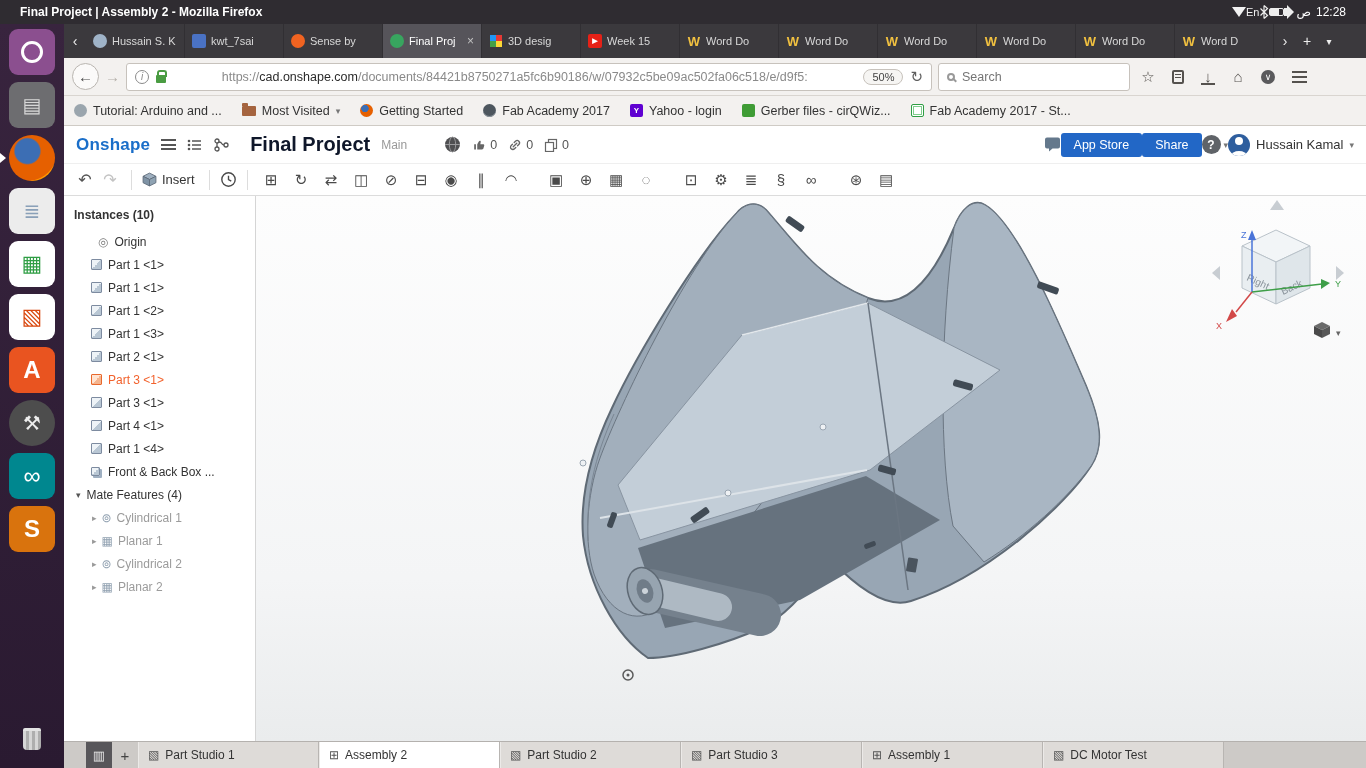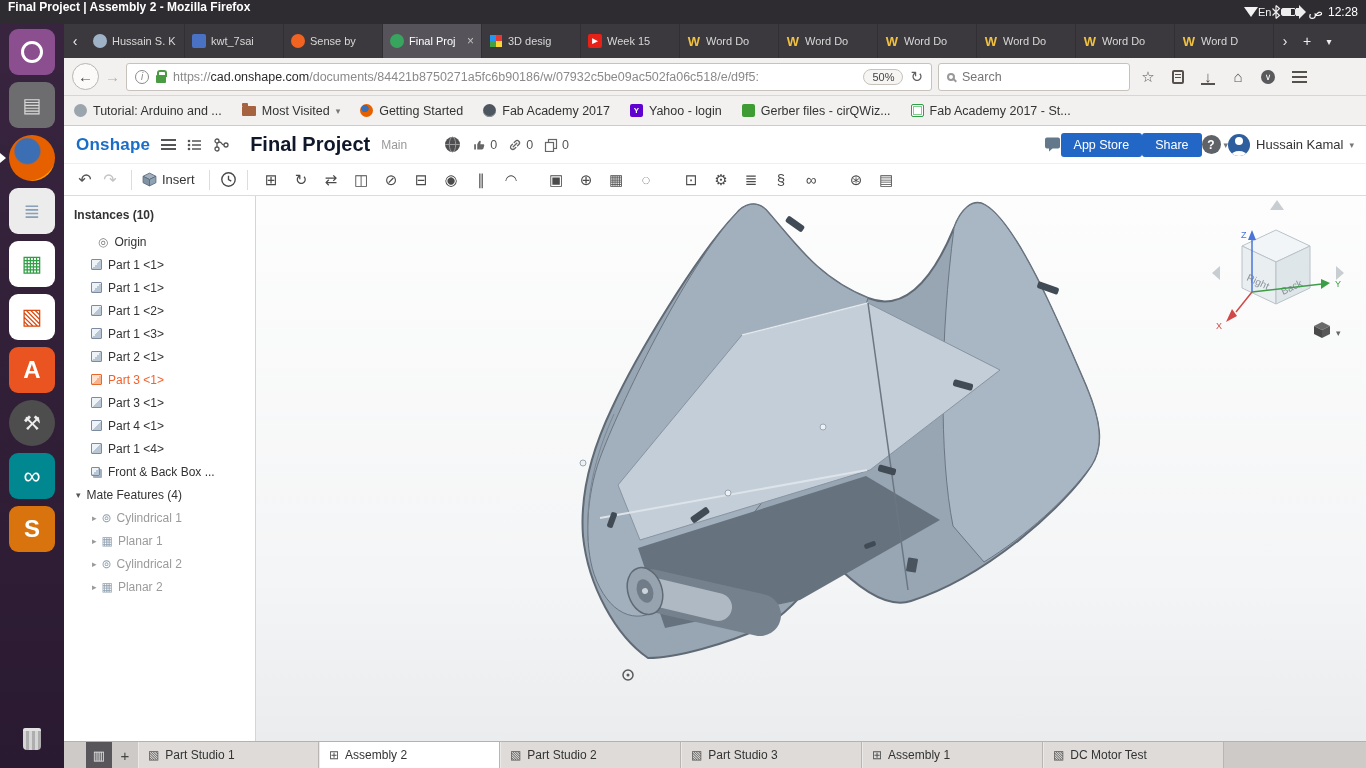--- a/index.html
+++ b/index.html
@@ -2,21 +2,21 @@
 <html><head>
 <meta charset="utf-8">
 <style>
   * { margin:0; padding:0; box-sizing:border-box; }
   html,body { width:1366px; height:768px; overflow:hidden; font-family:"Liberation Sans",sans-serif; background:#222; position:relative; }
   .abs { position:absolute; }
   svg text { font-family:"Liberation Sans",sans-serif; }
 
   
   .topbar { left:0; top:0; width:1366px; height:24px; background:#2f2c31; color:#fff;
-            display:flex; padding:0 8px; gap:10px; font-size:12px; }
+            display:flex; align-items:center; padding:0 20px; gap:10px; font-size:12px; }
   .topbar .wtitle { font-weight:bold; }
   .topbar .spacer { flex:1; }
   .tray { display:flex; align-items:center; }
   .wifi { width:0; height:0; border-left:7px solid transparent; border-right:7px solid transparent; border-top:10px solid #f2f2f2; }
   .lang { font-size:11px; color:#f2f2f2; }
   .batt { width:15px; height:8px; border:1px solid #ededed; border-radius:2px; position:relative;
           background:linear-gradient(90deg,#ededed 0 70%,transparent 70%); }
   .batt::after { content:""; position:absolute; right:-3px; top:1px; width:2px; height:4px; background:#ededed; }
   .vol { position:relative; width:4px; height:8px; background:#ededed; margin-right:8px; }
   .vol::before { content:""; position:absolute; left:3px; top:-3px; border-top:7px solid transparent; border-bottom:7px solid transparent; border-left:7px solid #ededed; }
@@ -59,21 +59,21 @@
   .backbtn { width:27px; height:27px; border:1px solid #b9b5b0; border-radius:50%; background:#fbfaf9;
              display:flex; align-items:center; justify-content:center; color:#4a4a4a; font-size:15px; flex:none; }
   .fwdbtn { color:#b5b0aa; font-size:15px; }
   .urlbox { width:806px; height:28px; background:#fff; border:1px solid #c7c2bc; border-radius:3px;
             display:flex; align-items:center; padding:0 8px; gap:7px; font-size:12.5px; flex:none; overflow:hidden; }
   .infoi { width:14px; height:14px; border:1px solid #8a8a8a; border-radius:50%; color:#8a8a8a;
            font-size:10px; display:flex; align-items:center; justify-content:center; flex:none; font-style:italic; }
   .lock { width:10px; height:8px; background:#4a9c42; border-radius:1px; position:relative; margin-top:4px; flex:none; }
   .lock::before { content:""; position:absolute; top:-5px; left:1px; width:6px; height:5px;
                   border:2px solid #4a9c42; border-bottom:none; border-radius:3px 3px 0 0; }
-  .urltxt { white-space:nowrap; overflow:hidden; flex:1; color:#8a8a8a; }
+  .urltxt { white-space:nowrap; overflow:hidden; flex:1; color:#8a8a8a;text-align:center; }
   .urltxt .dom { color:#2b2b2b; }
   .zoombadge { border:1px solid #c7c2bc; border-radius:10px; padding:1px 8px; font-size:11px; color:#444; background:#f6f5f3; flex:none; }
   .reload { color:#5f5f5f; font-size:15px; flex:none; }
   .searchbox { width:192px; height:28px; background:#fff; border:1px solid #c7c2bc; border-radius:3px;
                display:flex; align-items:center; padding:0 8px; gap:7px; flex:none; }
   .mag { width:8px; height:8px; border:2px solid #999; border-radius:50%; position:relative; flex:none; }
   .mag::after { content:""; position:absolute; width:5px; height:2px; background:#999; right:-4px; bottom:-2px; transform:rotate(45deg); }
   .searchbox input { border:none; outline:none; width:130px; font-size:12.5px; color:#333; background:transparent; }
   .navico { color:#55524e; font-size:15px; width:24px; text-align:center; flex:none; }
   .dlico { position:relative; }

